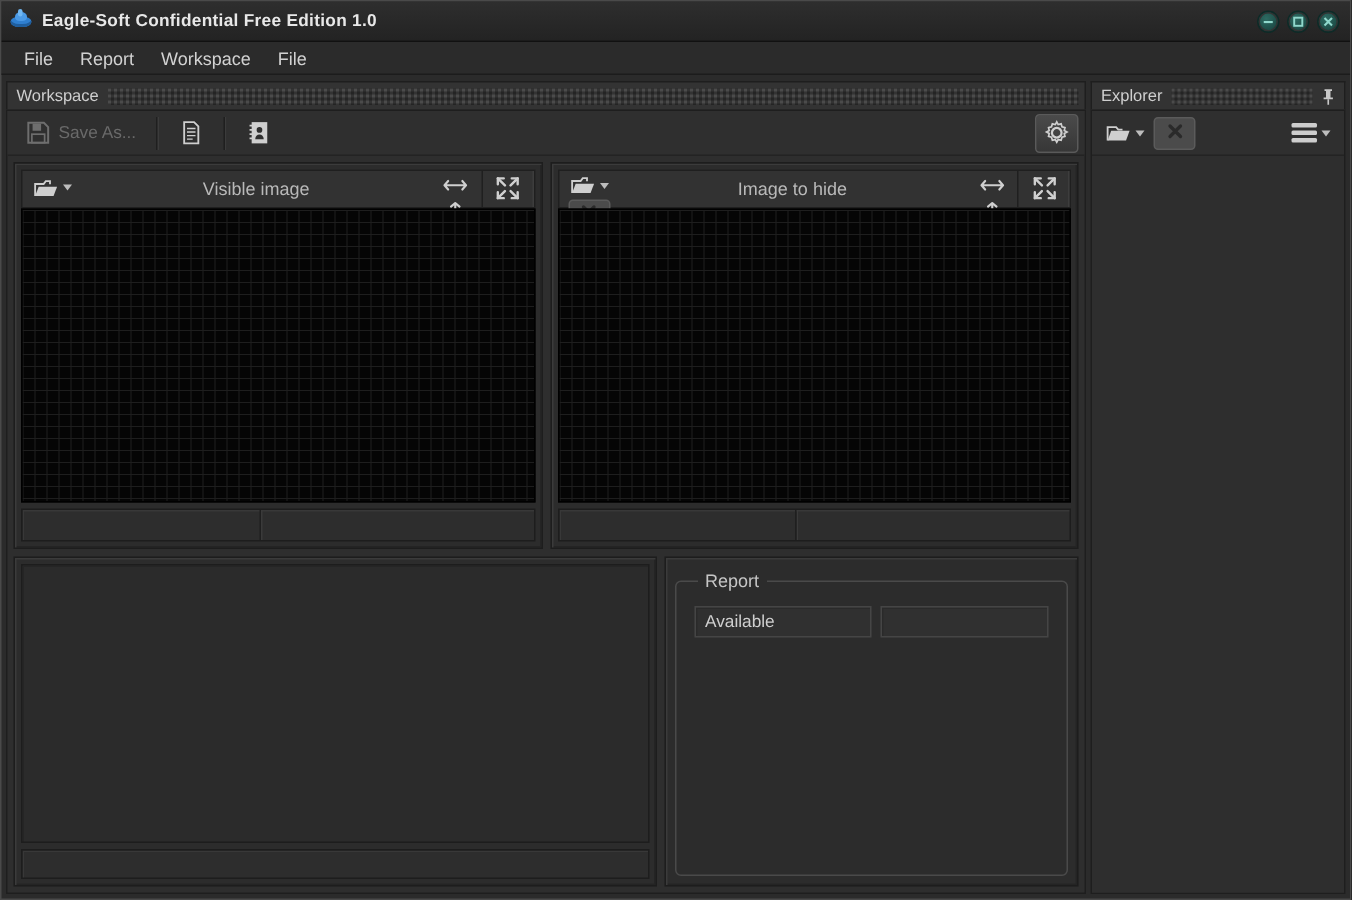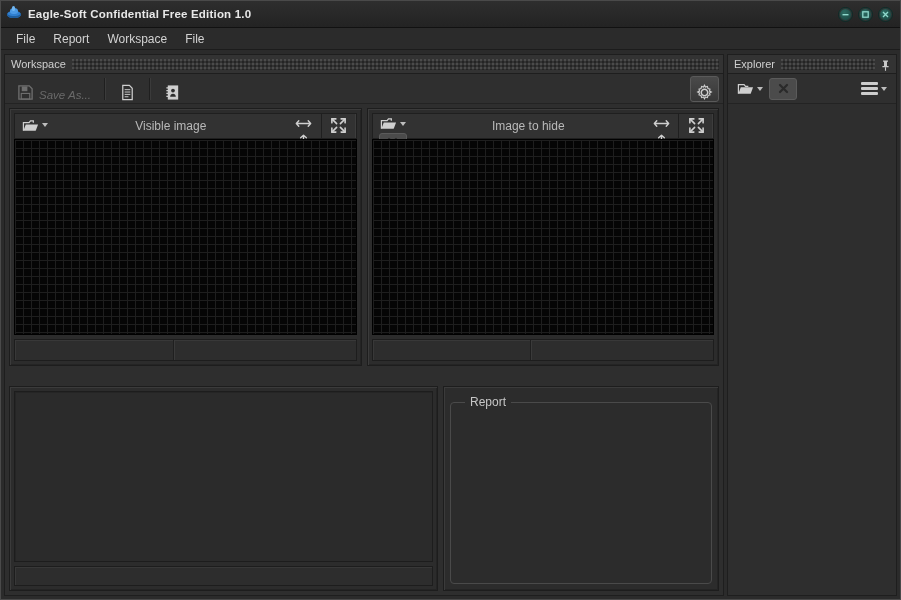--- a/index.html
+++ b/index.html
@@ -107,36 +107,36 @@
   
   .ws { flex: 1; min-width: 0; }
   .ws-toolbar {
     height: 30px; min-height: 30px;
     background: #2f2f2f;
     border-bottom: 1px solid #232323;
     display: flex; align-items: center;
     padding: 0 4px; box-sizing: border-box;
   }
   .tb-btn {
-    height: 24px; display: flex; align-items: flex-end; gap: 5px;
+    height: 24px; display: flex; align-items: center; gap: 5px;
     padding: 0 7px; border: 1px solid transparent; border-radius: 3px;
-    color: #9a9a9a; font-size: 11.5px; white-space: nowrap; font-style: italic;
+    color: #9a9a9a; font-size: 11.5px; white-space: nowrap;
   }
   .tb-btn.disabled { color: #6a6a6a; }
   .tb-sep { width: 1px; height: 22px; background: #1f1f1f; border-right: 1px solid #3b3b3b; margin: 0 5px; }
   .tb-spacer { flex: 1; }
   .tb-btn.raised {
     background: linear-gradient(to bottom, #4a4a4a, #373737);
     border: 1px solid #5a5a5a; border-radius: 3px;
     padding: 0 5px;
   }
   .icn { width: 17px; height: 17px; display: block; color: #cfcfcf; flex: 0 0 auto; }
   .icn.dim { color: #6e6e6e; }
 
-  .ws-content { flex: 1; min-height: 0; display: flex; flex-direction: column; padding: 4px; box-sizing: border-box; gap: 20px; }
+  .ws-content { flex: 1; min-height: 0; display: flex; flex-direction: column; padding: 4px; box-sizing: border-box; gap: 5px; }
 
   
   .pane {
     background: #2c2c2c;
     border: 1px solid #1d1d1d;
     box-shadow: inset 1px 1px 0 #3b3b3b, inset -1px -1px 0 #242424;
     display: flex; flex-direction: column;
     min-height: 0; min-width: 0;
     box-sizing: border-box;
   }
@@ -478,20 +478,24 @@
             <div class="pane" style="flex:1;">
               <div class="pane-inner">
                 <div class="text-pane-body"></div>
                 <div class="text-status"></div>
               </div>
             </div>
 
             <div class="pane report-wrap">
               <fieldset class="report">
                 <legend>Report</legend>
+                <div class="rep-row">
+                  <div class="rep-label">Available</div>
+                  <div class="rep-value"></div>
+                </div>
               </fieldset>
             </div>
           </div>
 
         </div>
       </div>
     </div>
 
     <div class="dock explorer">
       <div class="dock-head">

